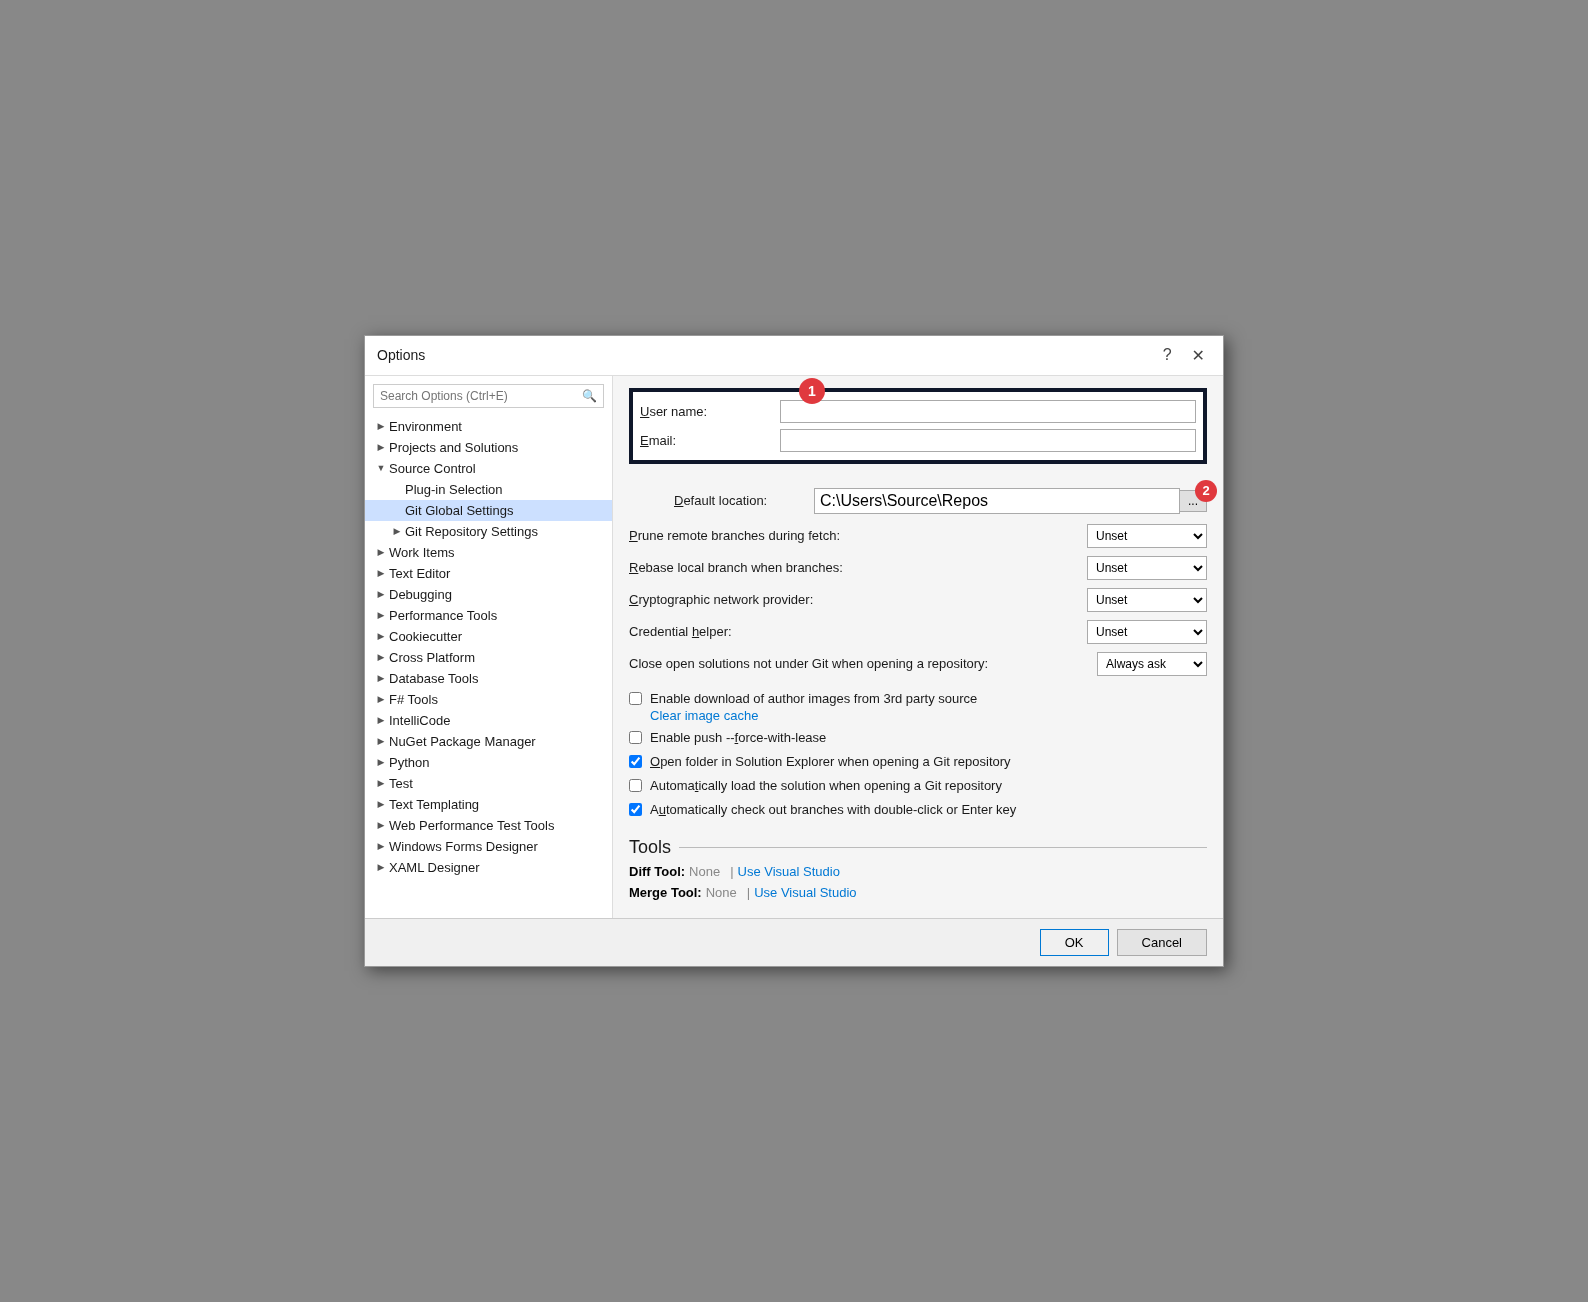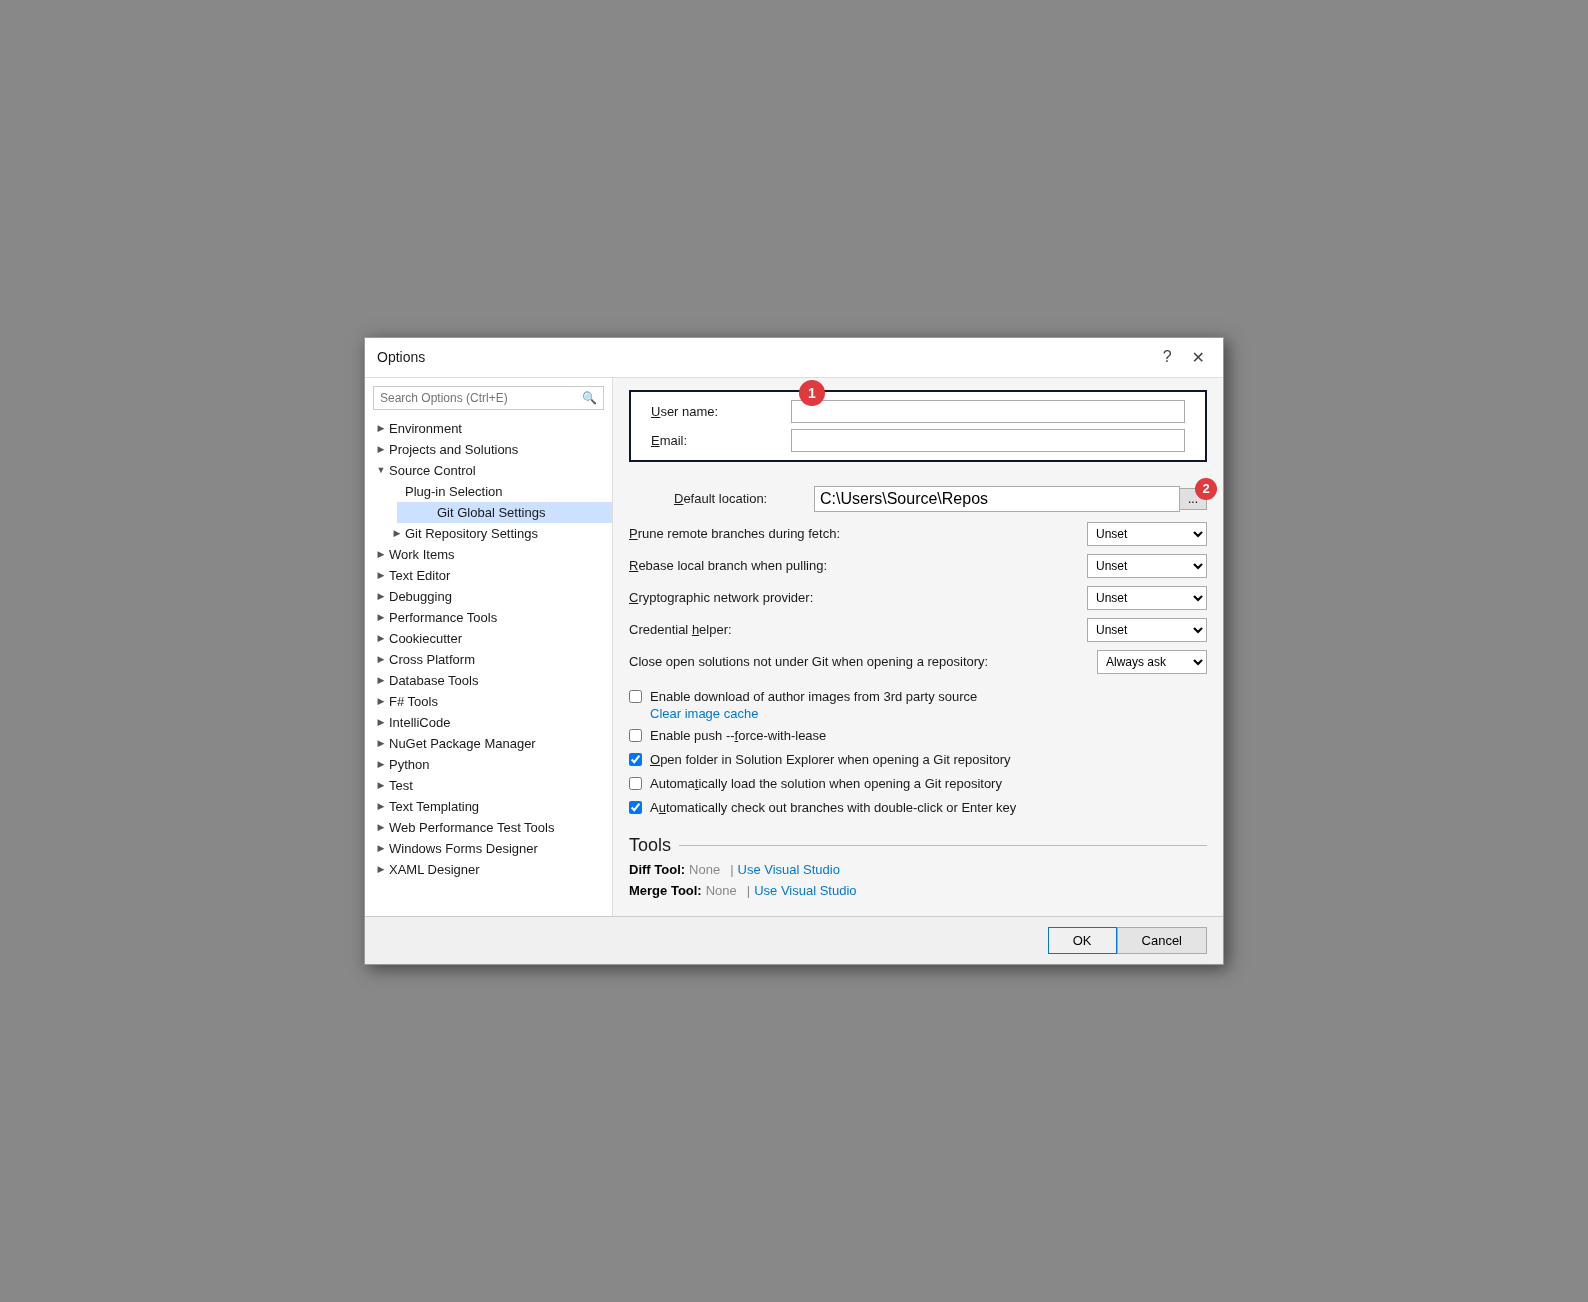--- a/index.html
+++ b/index.html
@@ -83,21 +83,21 @@
       flex: 1;
     }
     .tree-item {
       display: flex;
       align-items: center;
       padding: 3px 6px 3px 8px;
       cursor: pointer;
       color: #1a1a1a;
       user-select: none;
     }
-    .tree-item.selected { background: #cce0ff; margin-left: 32px; }
+    .tree-item.selected { background: #cce0ff; }
     .tree-arrow {
       width: 16px;
       display: inline-flex;
       align-items: center;
       justify-content: center;
       font-size: 9px;
       color: #555;
       flex-shrink: 0;
     }
     .tree-arrow.expanded::after { content: '▼'; }
@@ -110,22 +110,22 @@
       flex: 1;
       background: #f5f5f5;
       padding: 12px 16px;
       overflow-y: auto;
       display: flex;
       flex-direction: column;
       gap: 0;
     }
 
     .field-group {
-      border: 2px solid #0f172a;
-      padding: 8px 20px;
+      border: 4px solid #0f172a;
+      padding: 8px 7px;
       margin-bottom: 12px;
       background: #fff;
     }
     .field-row {
       display: flex;
       align-items: center;
       margin-bottom: 6px;
     }
     .field-row:last-child { margin-bottom: 0; }
     .field-label {
@@ -276,20 +276,21 @@
       margin-right: 6px;
     }
     .pipe { color: #888; margin: 0 4px; }
 
     .bottom-bar {
       background: #f0f0f0;
       border-top: 1px solid #ccc;
       padding: 10px 16px;
       display: flex;
       justify-content: flex-end;
+      gap: 8px;
     }
     .dialog-btn {
       padding: 5px 24px;
       font-size: 13px;
       cursor: pointer;
       background: #e4e4e4;
       border: 1px solid #aaa;
     }
     .dialog-btn.primary {
       background: #f0f0f0;
@@ -445,21 +446,21 @@
         </div>
         <select class="setting-select">
           <option>Unset</option>
           <option>True</option>
           <option>False</option>
         </select>
       </div>
 
       <div class="setting-row">
         <div class="setting-label">
-          <u>R</u><span>ebase local branch when pulling:</span>
+          <u>R</u><span>ebase local branch when branches:</span>
         </div>
         <select class="setting-select">
           <option>Unset</option>
           <option>True</option>
           <option>False</option>
         </select>
       </div>
 
       <div class="setting-row">
         <div class="setting-label">

